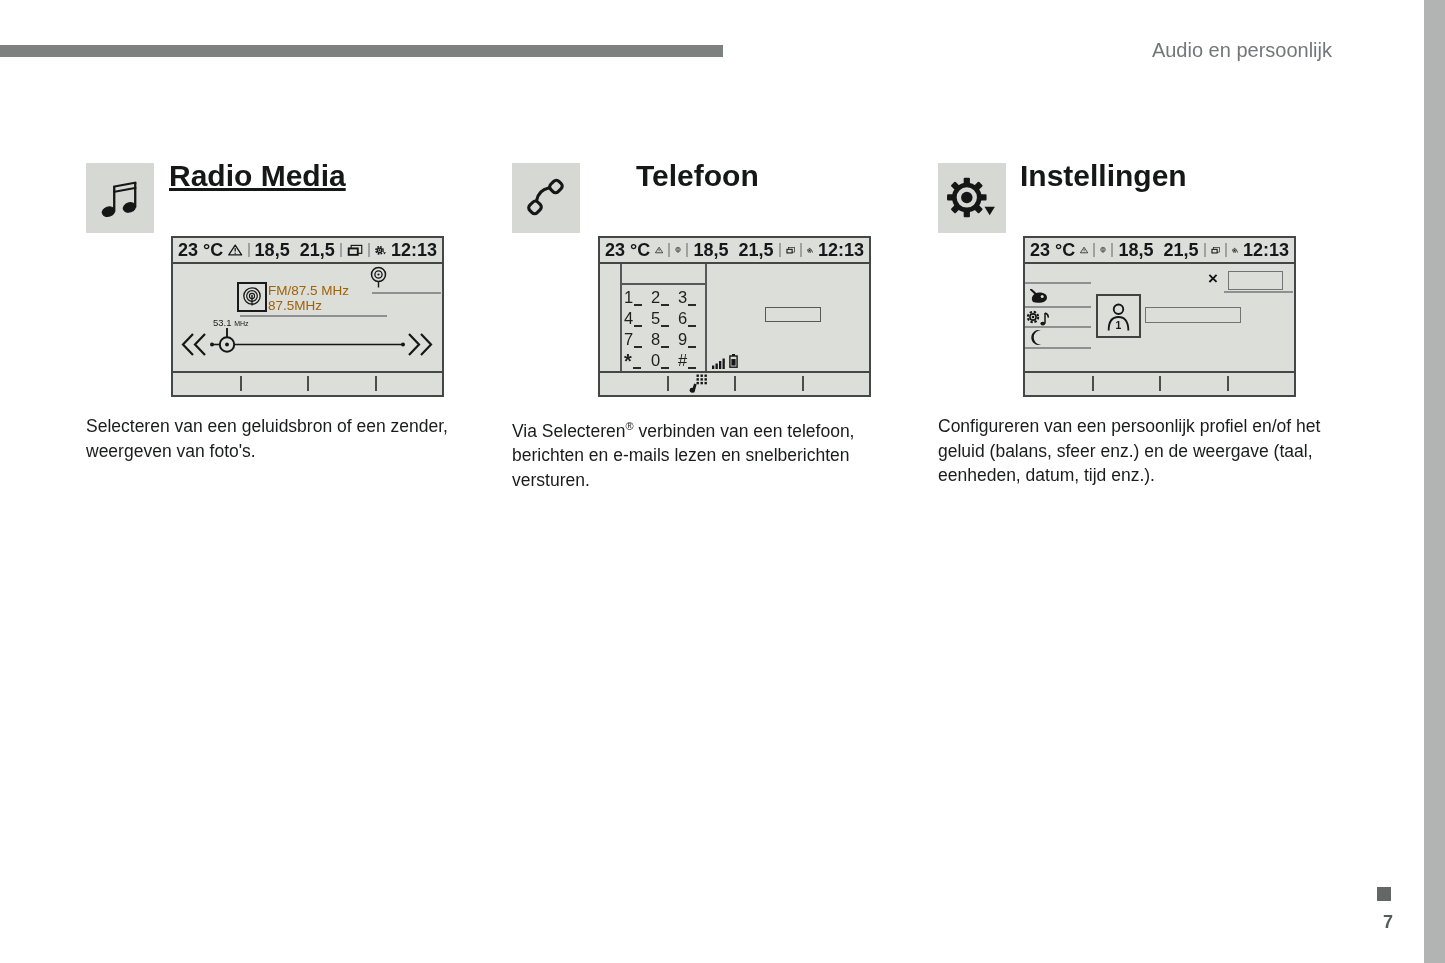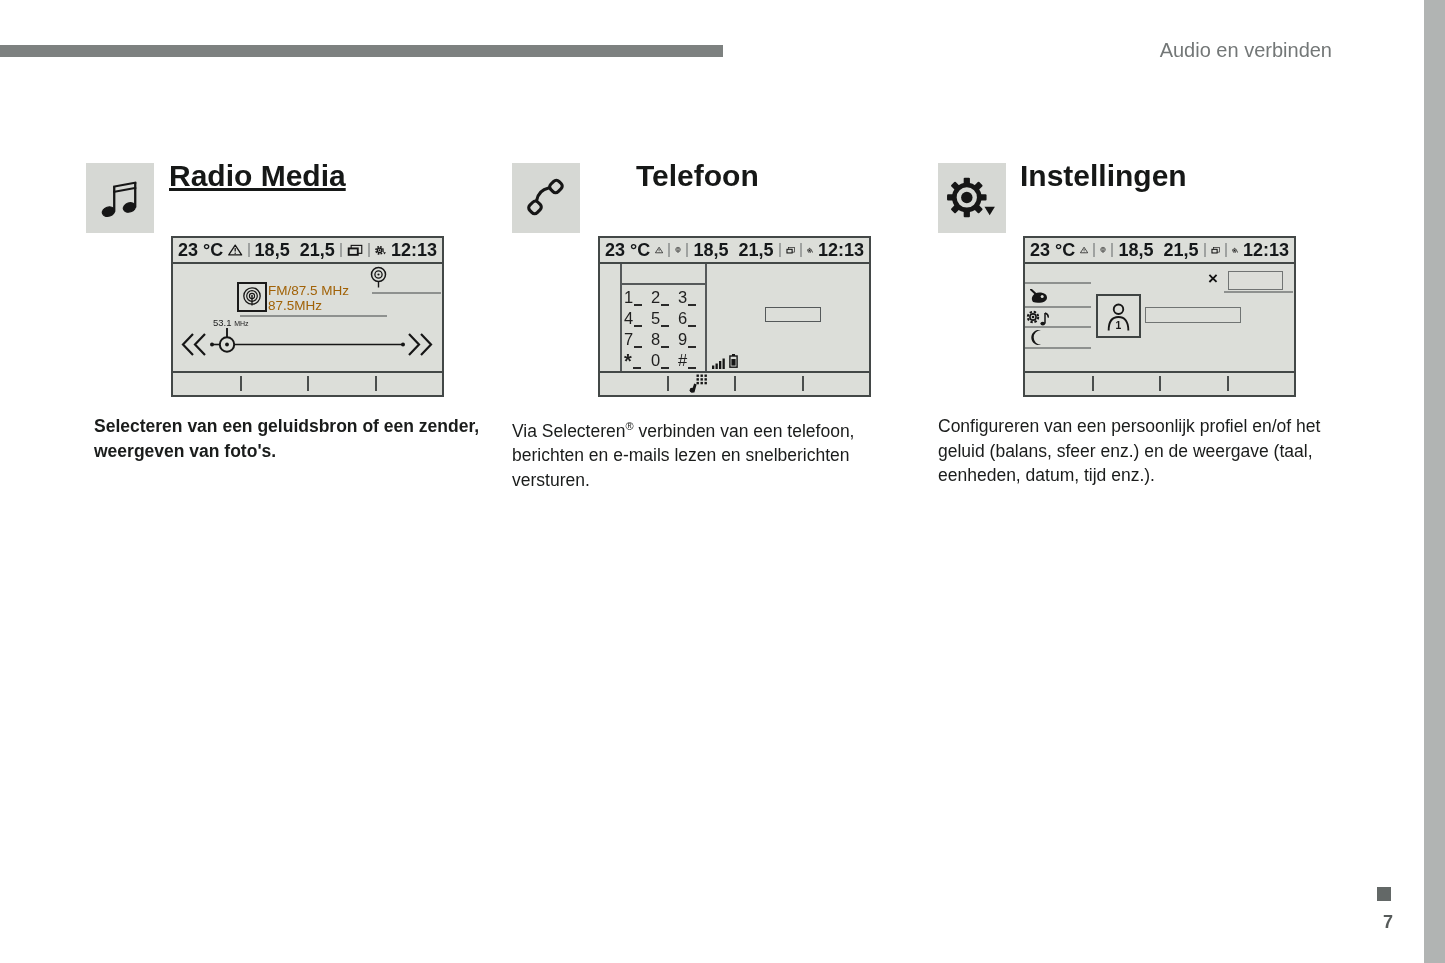--- a/index.html
+++ b/index.html
@@ -16,21 +16,21 @@
 
   
   .icon-box{position:absolute;top:163px;width:68px;height:70px;background:#d6d8d4;
     display:flex;align-items:center;justify-content:center;}
   #iconbox-radio{left:86px;} #iconbox-phone{left:512px;} #iconbox-settings{left:938px;}
   .sec-title{position:absolute;top:161px;font-size:30px;font-weight:700;color:#161817;line-height:1;}
   #title-radio{left:169px;text-decoration:underline;} #title-phone{left:594px;margin-left:42px;} #title-settings{left:1020px;}
 
   
   .desc{position:absolute;top:414px;font-size:17.5px;line-height:24.5px;color:#1a1c1b;}
-  #desc-radio{left:94px;width:395px;font-weight:bold;}
+  #desc-radio{left:86px;width:395px;}
   #desc-phone{left:512px;width:372px;}
   #desc-settings{left:938px;width:392px;}
   .desc sup{font-size:11px;}
 
   
   .screen{position:absolute;top:236px;width:269px;height:157px;background:#dcded9;border:2px solid #434847;}
   #screen-radio{left:171px;} #screen-phone{left:598px;} #screen-settings{left:1023px;}
 
   .sbar{height:24px;border-bottom:2px solid #434847;display:flex;align-items:center;
     padding:0 5px;font-size:18px;font-weight:700;color:#15181a;gap:5px;white-space:nowrap;}
@@ -81,21 +81,21 @@
     display:flex;align-items:center;justify-content:center;}
   .s-rrect{position:absolute;left:120px;top:43px;width:94px;height:14px;border:1.5px solid #707473;}
   .s-x{position:absolute;left:183px;top:6px;font-size:17px;font-weight:900;color:#101010;line-height:17px;}
   .s-trect{position:absolute;left:203px;top:7px;width:53px;height:17px;border:1.5px solid #707473;}
   .s-tline{left:199px;top:27px;width:69px;}
 </style>
 </head>
 <body>
 
 <div class="topbar"></div>
-<div class="header-title">Audio en verbinden</div>
+<div class="header-title">Audio en persoonlijk</div>
 <div class="right-rail"></div>
 <div class="corner-square"></div>
 <div class="page-num">7</div>
 
 <div class="icon-box" id="iconbox-radio">
   <svg width="40" height="42" viewBox="0 0 38 40">
     <g stroke="#161616" fill="#161616">
       <ellipse cx="8" cy="33" rx="6" ry="4.4" transform="rotate(-18 8 33)"></ellipse>
       <ellipse cx="28" cy="29" rx="6" ry="4.4" transform="rotate(-18 28 29)"></ellipse>
       <line x1="13.5" y1="33" x2="13.5" y2="9" stroke-width="2.2"></line>

